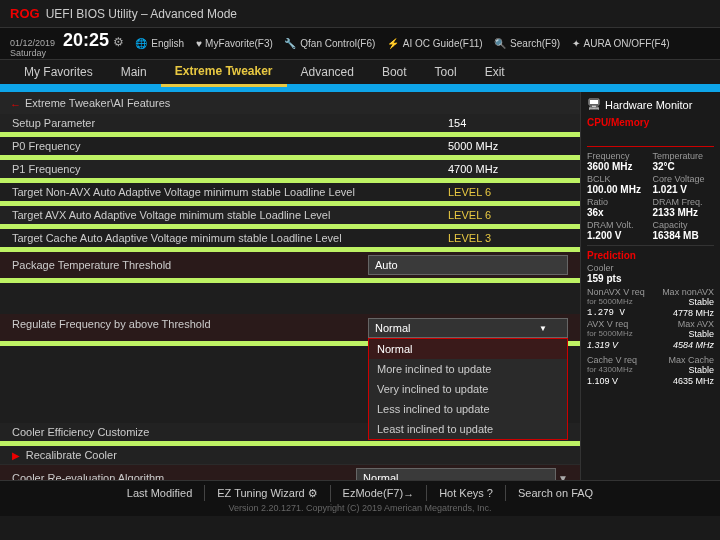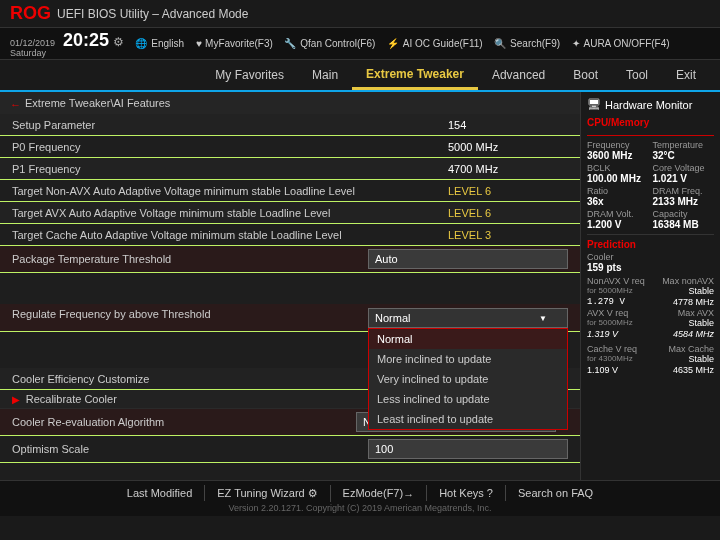--- a/index.html
+++ b/index.html
@@ -18,21 +18,21 @@
       background: #1a1a1a;
       display: flex;
       align-items: center;
       padding: 4px 10px;
       border-bottom: 1px solid #333;
       height: 28px;
     }
     .title-bar .rog-logo {
       color: #e00;
       font-weight: bold;
-      font-size: 18px;
+      font-size: 13px;
       margin-right: 6px;
     }
     .title-bar .title-text {
       color: #ccc;
       font-size: 12px;
     }
 
     
     .info-bar {
       background: #111;
@@ -46,23 +46,22 @@
     .info-bar .datetime { color: #fff; font-size: 18px; font-weight: bold; }
     .info-bar .date-small { font-size: 9px; color: #aaa; display: flex; flex-direction: column; margin-right: 4px; }
     .info-bar .top-icon-item { display: flex; align-items: center; gap: 3px; color: #ccc; font-size: 10px; cursor: pointer; }
 
     
     .nav-tabs {
       background: #1a1a1a;
       display: flex;
       align-items: center;
       height: 32px;
-      border-bottom: 2px solid #0ea5e9;
+      border-bottom: 8px solid #0ea5e9;
       padding: 0 10px;
-      justify-content: flex-end;
     }
     .nav-tab {
       padding: 6px 14px;
       cursor: pointer;
       font-size: 12px;
       color: #ccc;
       white-space: nowrap;
     }
     .nav-tab.active {
       color: #e8c842;
@@ -94,21 +93,21 @@
       gap: 4px;
     }
 
     .settings-table {
       width: 100%;
     }
     .settings-row {
       display: flex;
       align-items: center;
       padding: 3px 12px;
-      border-bottom: 1px solid #bef264;
+      border-bottom: 5px solid #bef264;
       min-height: 22px;
     }
     .settings-row:nth-child(even) { background: #1e1e1e; }
     .settings-row:nth-child(odd) { background: #222; }
     .settings-row.highlighted { background: #2a1a1a; }
     .settings-label {
       flex: 1;
       color: #ccc;
       font-size: 11px;
     }
@@ -173,21 +172,21 @@
       margin-bottom: 6px;
       font-size: 11px;
       color: #fff;
     }
     .section-title {
       color: #e00;
       font-weight: bold;
       font-size: 10px;
       margin: 6px 0 4px 0;
       border-bottom: 1px solid #c00;
-      padding-bottom: 7px;
+      padding-bottom: 18px;
     }
     .stat-grid {
       display: grid;
       grid-template-columns: 1fr 1fr;
       gap: 2px 4px;
       margin-bottom: 4px;
     }
     .stat-item .stat-label { color: #999; font-size: 9px; }
     .stat-item .stat-value { color: #fff; font-size: 10px; font-weight: bold; }
     .divider { border-top: 1px solid #333; margin: 4px 0; }
@@ -340,21 +339,21 @@
           <div class="dropdown-list">
             <div class="dropdown-item selected">Normal</div>
             <div class="dropdown-item">More inclined to update</div>
             <div class="dropdown-item">Very inclined to update</div>
             <div class="dropdown-item">Less inclined to update</div>
             <div class="dropdown-item">Least inclined to update</div>
           </div>
         </div>
       </div>
 
-      <div class="settings-row" style="margin-top:36px;">
+      <div class="settings-row" style="margin-top:77px;">
         <span class="settings-label">Cooler Efficiency Customize</span>
       </div>
 
       <div class="recalibrate-row">
         <span class="expand-arrow">▶</span>
         <span class="settings-label">Recalibrate Cooler</span>
       </div>
 
       <div class="settings-row highlighted">
         <span class="settings-label">Cooler Re-evaluation Algorithm</span>

